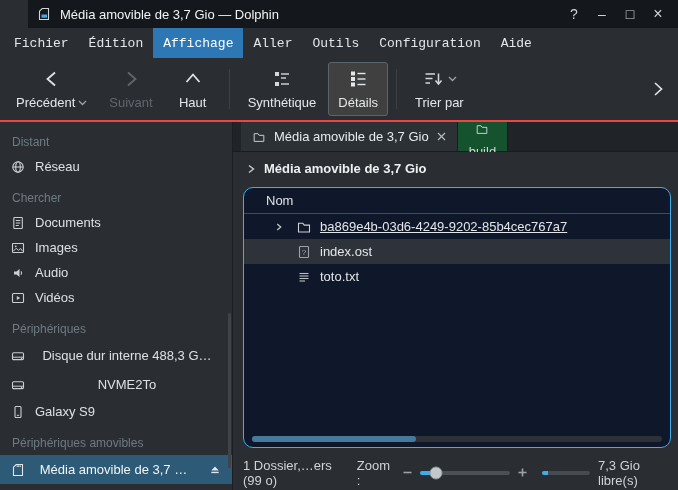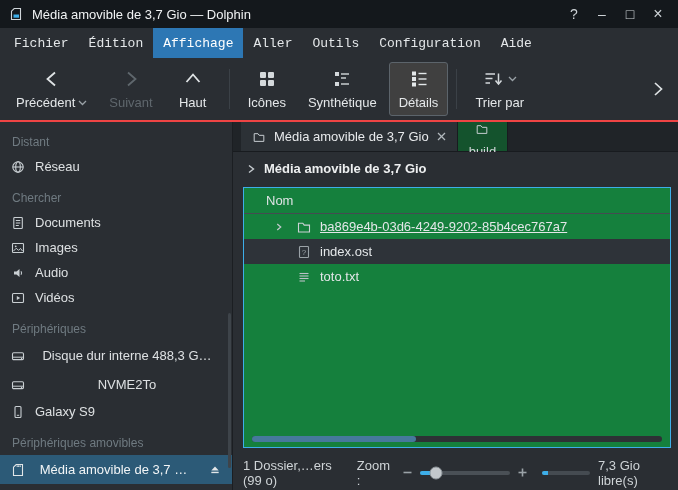--- a/index.html
+++ b/index.html
@@ -1,21 +1,21 @@
 <!DOCTYPE html>
 <html><head>
 <meta charset="utf-8">
 <style>
   * { margin:0; padding:0; box-sizing:border-box; }
   html,body { width:678px; height:490px; overflow:hidden; }
   body { font-family:"Liberation Sans", sans-serif; font-size:13px; background:#2a2e33; color:#e8eaec; }
   .window { width:678px; height:490px; display:flex; flex-direction:column; background:#2a2e33; }
 
   
-  .titlebar { height:28px; flex:none; background:#14181c; display:flex; align-items:center; padding:0 8px; gap:8px; }
+  .titlebar { height:28px; flex:none; background:#14181c; display:flex; align-items:center; padding:0 8px; gap:8px;margin-left:28px; }
   .titlebar .title { color:#f1f3f4; white-space:nowrap; }
   .win-controls { margin-left:auto; display:flex; align-items:center; gap:4px; }
   .winbtn { width:24px; height:22px; display:flex; align-items:center; justify-content:center; color:#cdd2d6; font-size:14px; }
   .winbtn.close { font-size:16px; }
 
   
   .menubar { height:30px; flex:none; display:flex; align-items:stretch; padding:0 4px; background:#2a2e33; }
   .menu-item { padding:7px 10px; display:flex; align-items:center; color:#e4e7e9;font-family:Liberation Mono, monospace; }
   .menu-item.active { background:#2d77b4; color:#ffffff; }
 
@@ -52,21 +52,21 @@
 
   .tabbar { height:30px; flex:none; background:#202428; display:flex; align-items:stretch; padding-left:8px; border-bottom:1px solid #181b1f; }
   .tab { display:flex; align-items:center; gap:8px; padding:0 11px; border-right:1px solid #181b1f; white-space:nowrap; }
   .tab.active { background:#2c3136; }
   .tab.inactive { background:#14532d; color:#cfd4d7;flex-direction:column; }
 
   .breadcrumb { height:33px; flex:none; display:flex; align-items:center; gap:7px; padding:0 12px; background:#2a2e33; }
   .crumb { font-weight:bold; color:#edeff0; }
 
   .viewwrap { flex:1; min-height:0; padding:2px 7px 7px 10px; }
-  .fileview { height:100%; border:1px solid #3daee9; border-radius:0; background:#15803d; position:relative; overflow:hidden; }
+  .fileview { height:100%; border:1px solid #3daee9; border-radius:10px; background:#0f172a; position:relative; overflow:hidden; }
   .col-header { height:26px; display:flex; align-items:center; padding-left:22px; color:#dfe3e5; border-bottom:1px solid #454b51; }
   .frow { height:25px; display:flex; align-items:center; gap:8px; padding-left:28px; color:#e3e6e8; white-space:nowrap; }
   .frow.hl { background:#2e3339; }
   .expander { width:16px; flex:none; display:flex; align-items:center; }
   .ficon { width:16px; height:16px; flex:none; display:flex; align-items:center; justify-content:center; }
   .fname.underline { text-decoration:underline; }
   .hscroll { position:absolute; left:8px; right:8px; bottom:5px; height:6px; background:#2d3135; border-radius:3px; }
   .hscroll-thumb { height:6px; border-radius:3px; background:#46799c; }
 
   
@@ -143,35 +143,20 @@
             <polyline points="4.5,14 11,6.5 17.5,14" fill="none" stroke="#dfe3e5" stroke-width="1.8"></polyline>
           </svg>
         </span>
       <span class="tlabel">
           <span>Haut</span>
         </span>
     </div>
 
     <div class="tsep"></div>
 
-    <div class="tbtn">
-      <span>
-          <svg width="22" height="22" viewBox="0 0 22 22">
-            <g fill="#d4d9dc">
-              <rect x="4" y="4" width="6" height="6" rx="1"></rect>
-              <rect x="12" y="4" width="6" height="6" rx="1"></rect>
-              <rect x="4" y="12" width="6" height="6" rx="1"></rect>
-              <rect x="12" y="12" width="6" height="6" rx="1"></rect>
-            </g>
-          </svg>
-        </span>
-      <span class="tlabel">
-          <span>Icônes</span>
-        </span>
-    </div>
     <div class="tbtn">
       <span>
           <svg width="22" height="22" viewBox="0 0 22 22">
             <g fill="#d4d9dc">
               <rect x="4" y="4" width="4" height="4"></rect>
               <rect x="4" y="14" width="4" height="4"></rect>
             </g>
             <g stroke="#d4d9dc" stroke-width="1.4">
               <line x1="10" y1="6" x2="18" y2="6"></line>
               <line x1="10" y1="10" x2="15" y2="10"></line>

